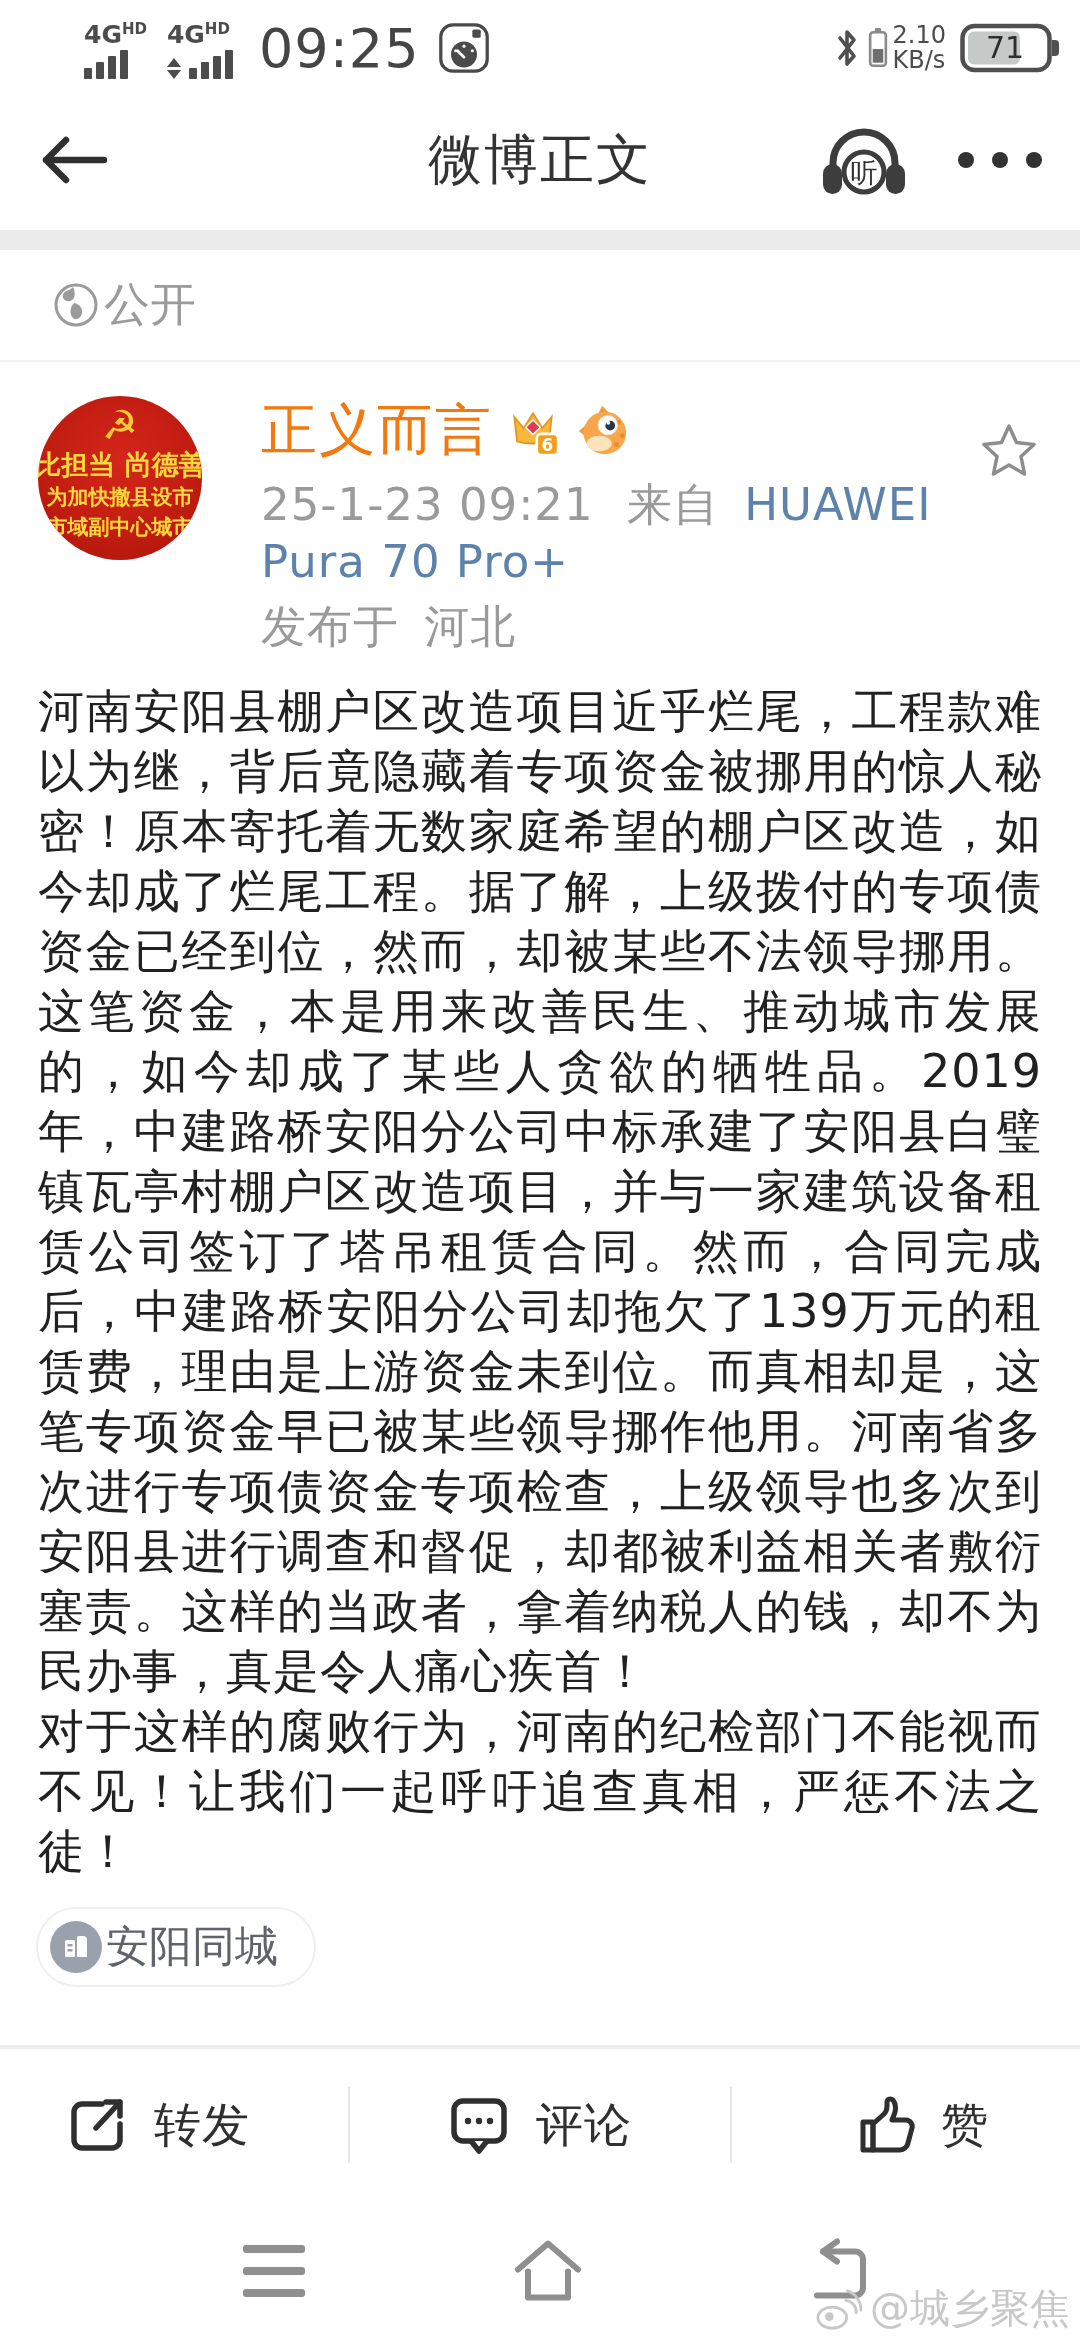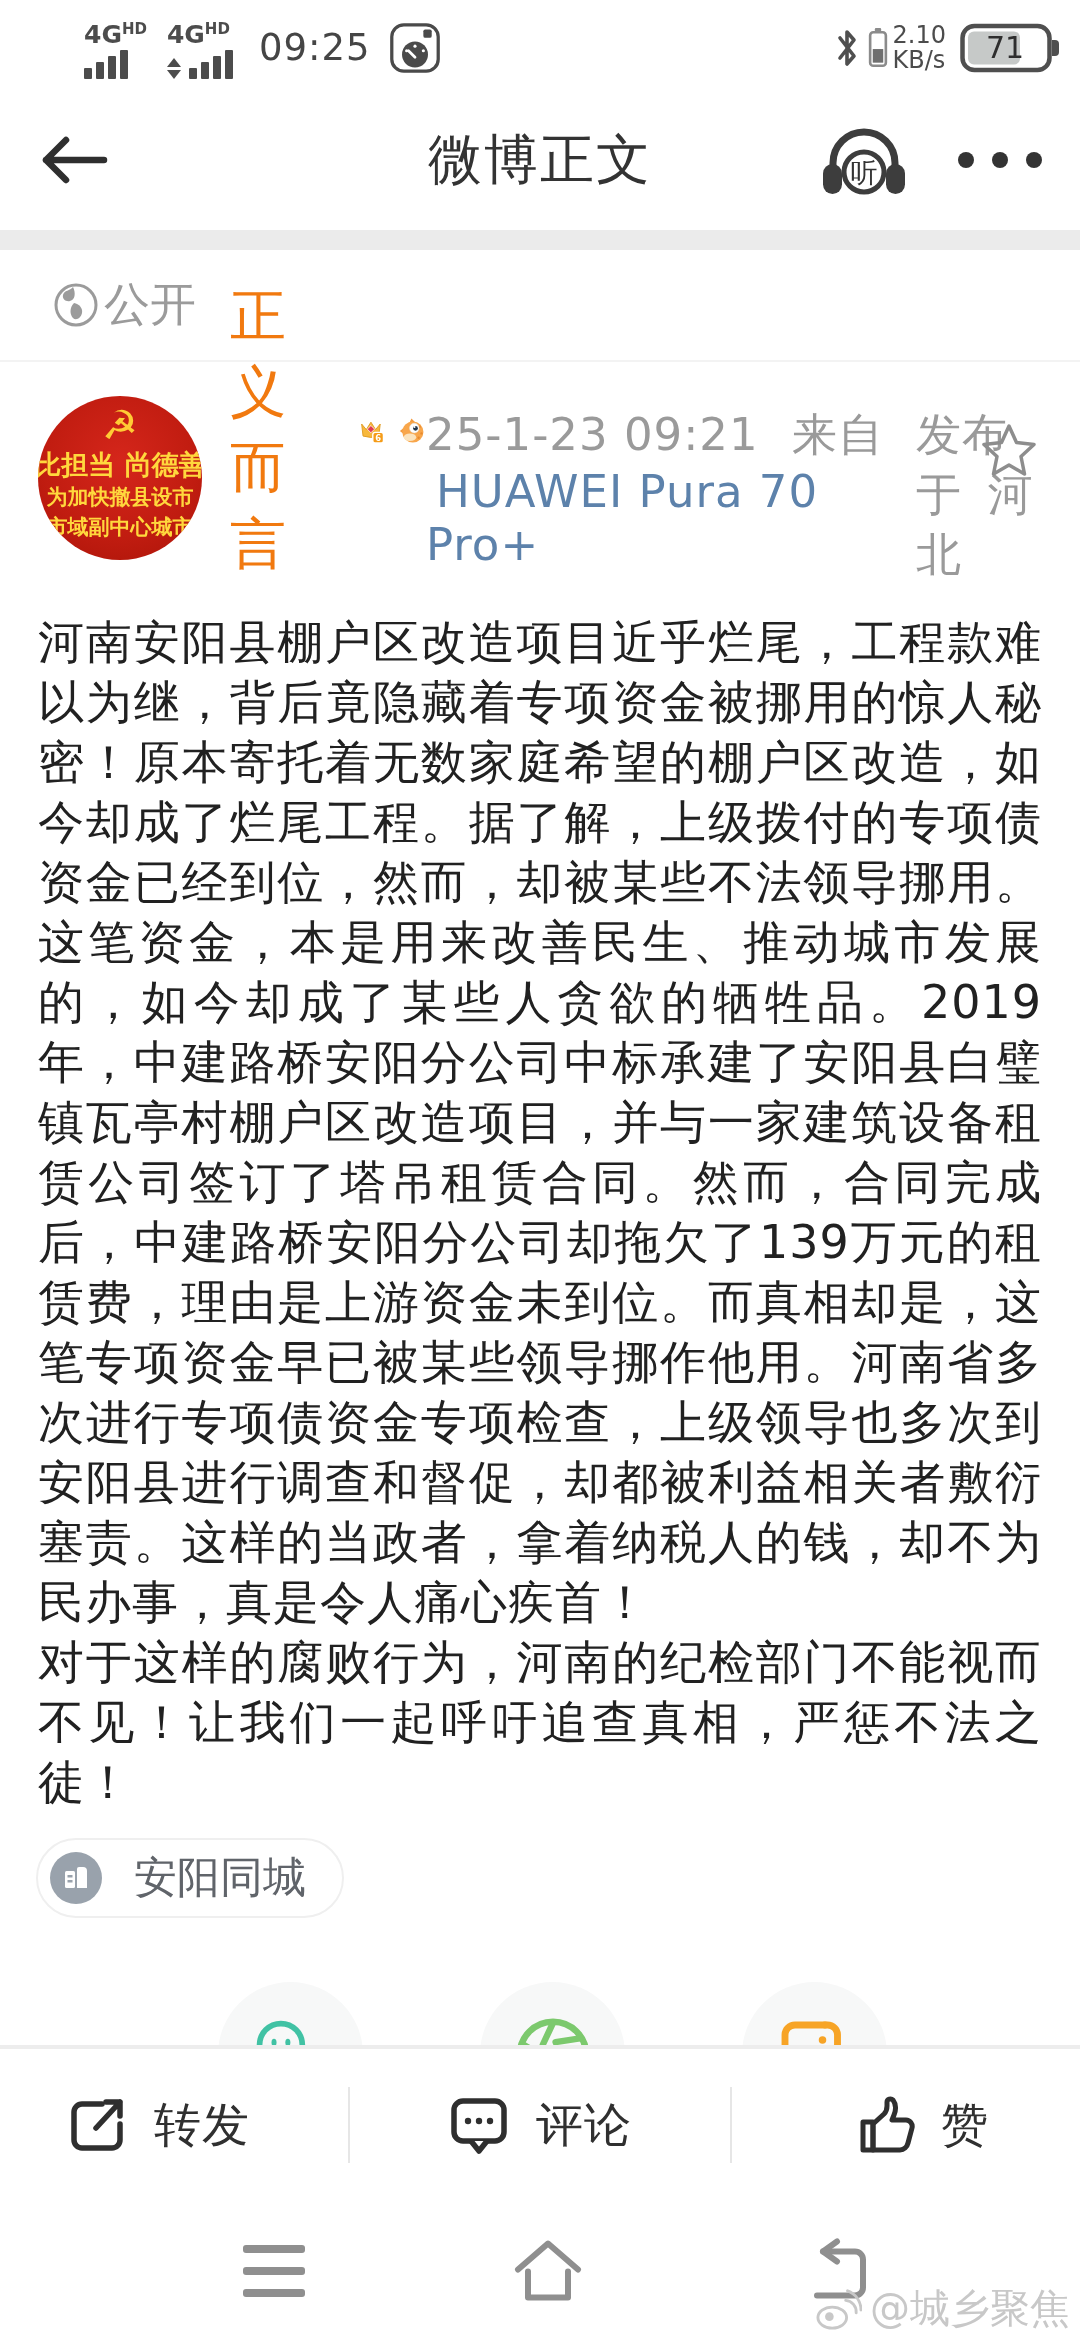--- a/index.html
+++ b/index.html
@@ -12,21 +12,21 @@
   .sb-left,.sb-right{display:flex;align-items:center;}
   .sig{display:flex;flex-direction:column;align-items:flex-start;margin-right:20px;}
   .sig-label{font-size:25px;font-weight:bold;line-height:24px;letter-spacing:0;}
   .sig-label sup{font-size:15px;font-weight:bold;vertical-align:super;}
   .bars{display:flex;align-items:flex-end;gap:4px;margin-top:2px;}
   .bars i{display:block;width:8px;background:#4c4c4c;border-radius:1px;}
   .b1{height:11px}.b2{height:17px}.b3{height:23px}.b4{height:29px}
   .updown{display:flex;flex-direction:column;justify-content:flex-end;margin-right:4px;gap:3px;}
   .tri-up{width:0;height:0;border-left:7px solid transparent;border-right:7px solid transparent;border-bottom:9px solid #4c4c4c;}
   .tri-dn{width:0;height:0;border-left:7px solid transparent;border-right:7px solid transparent;border-top:9px solid #4c4c4c;}
-  .sb-time{font-size:37px;color:#454545;margin:0 18px 0 6px;letter-spacing:1px;}
+  .sb-time{font-size:54px;color:#454545;margin:0 18px 0 6px;letter-spacing:1px;}
   .speed{display:flex;flex-direction:column;align-items:flex-start;font-size:24px;line-height:25px;color:#4c4c4c;margin:0 14px 0 4px;}
 
   
   .nav-bar{height:140px;display:flex;align-items:center;position:relative;padding:0 34px;box-sizing:border-box;}
   .nav-title{position:absolute;left:0;right:0;text-align:center;font-size:54px;color:#333;font-weight:500;letter-spacing:2px;}
   .nav-right{margin-left:auto;display:flex;align-items:center;gap:44px;z-index:2;}
   .icon-btn{background:none;border:none;padding:0;display:flex;align-items:center;cursor:pointer;}
 
   .gray-strip{height:20px;background:#ebebeb;}
 
@@ -35,34 +35,34 @@
                   border-bottom:2px solid #f3f3f3;color:#9b9b9b;font-size:46px;text-align:right;}
 
   
   .post-header{position:relative;margin:34px 38px 0 38px;display:flex;min-height:192px;}
   .avatar{width:164px;height:164px;border-radius:50%;flex:none;overflow:hidden;position:relative;
           background:radial-gradient(circle at 50% 40%, #d5261b 0%, #c01c10 60%, #a91308 100%);
           display:flex;flex-direction:column;align-items:center;justify-content:flex-start;}
   .avatar .emblem{font-size:40px;color:#ffcb35;line-height:46px;margin-top:6px;}
   .avatar .l1{font-size:27px;font-weight:bold;color:#ffd83d;white-space:nowrap;line-height:34px;}
   .avatar .l2{font-size:21px;font-weight:bold;color:#ffd83d;white-space:nowrap;line-height:30px;}
-  .header-text{margin-left:28px;display:flex;flex-direction:row;}
+  .header-text{margin-left:59px;display:flex;flex-direction:column;}
   .name-row{display:flex;align-items:center;gap:12px;height:70px;}
   .username{font-size:56px;color:#f1790f;font-weight:500;letter-spacing:2px;}
   .meta-row{font-size:45px;color:#9a9a9a;margin-top:9px;letter-spacing:1px;}
   .meta-row .link{color:#5d82ab;}
   .fav-star{position:absolute;right:2px;top:24px;}
 
   
   .post-body{margin:24px 38px 0 38px;font-size:46px;line-height:60px;color:#212121;
              text-align:justify;letter-spacing:1px;}
   .post-body p{margin:0;}
 
   
-  .tag-chip{display:inline-flex;align-items:center;gap:32px;margin:26px 0 0 36px;height:76px;
+  .tag-chip{display:inline-flex;align-items:center;gap:4px;margin:26px 0 0 36px;height:76px;
             border:2px solid #efefef;border-radius:40px;padding:0 36px 0 12px;background:#fff;}
   .chip-icon{width:52px;height:52px;border-radius:50%;background:#99a2ac;display:flex;align-items:center;justify-content:center;}
   .chip-label{font-size:43px;color:#60646a;}
 
   
   .share-row{margin-top:64px;display:flex;justify-content:space-between;padding:0 193px 0 218px;}
   .share-circle{width:145px;height:145px;border-radius:50%;background:#f7f8f8;border:none;
                 display:flex;align-items:center;justify-content:center;cursor:pointer;padding:0;}
 
   

